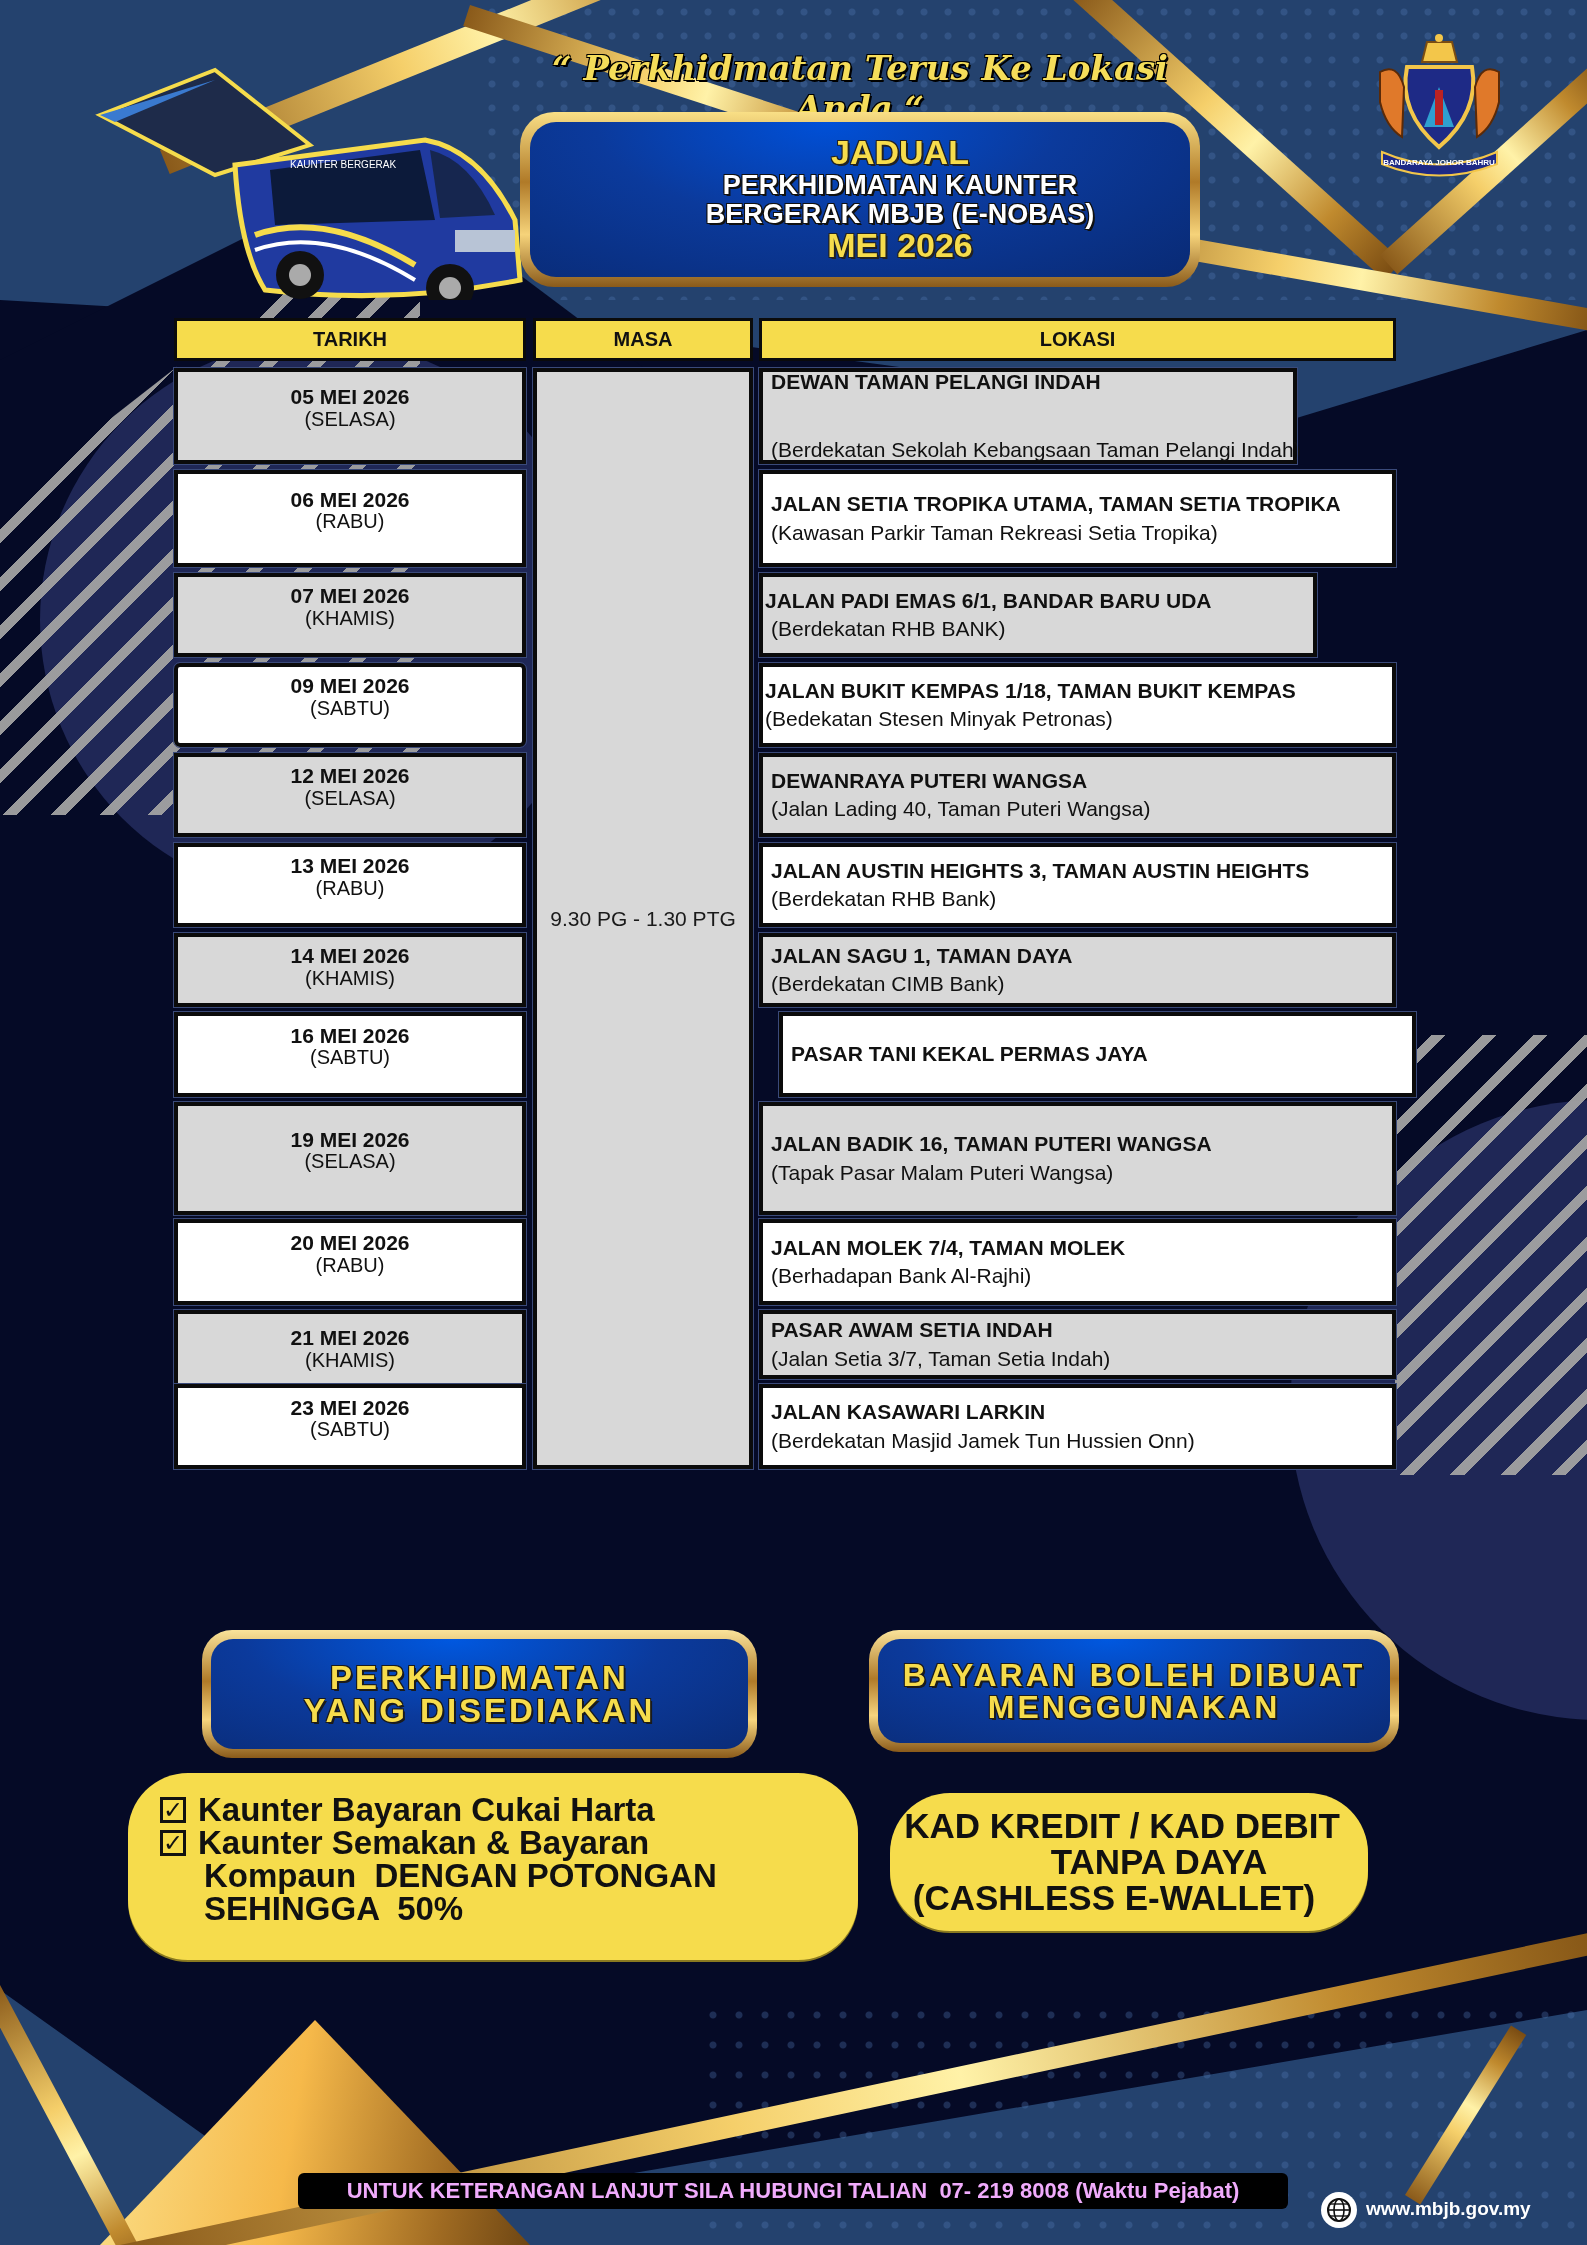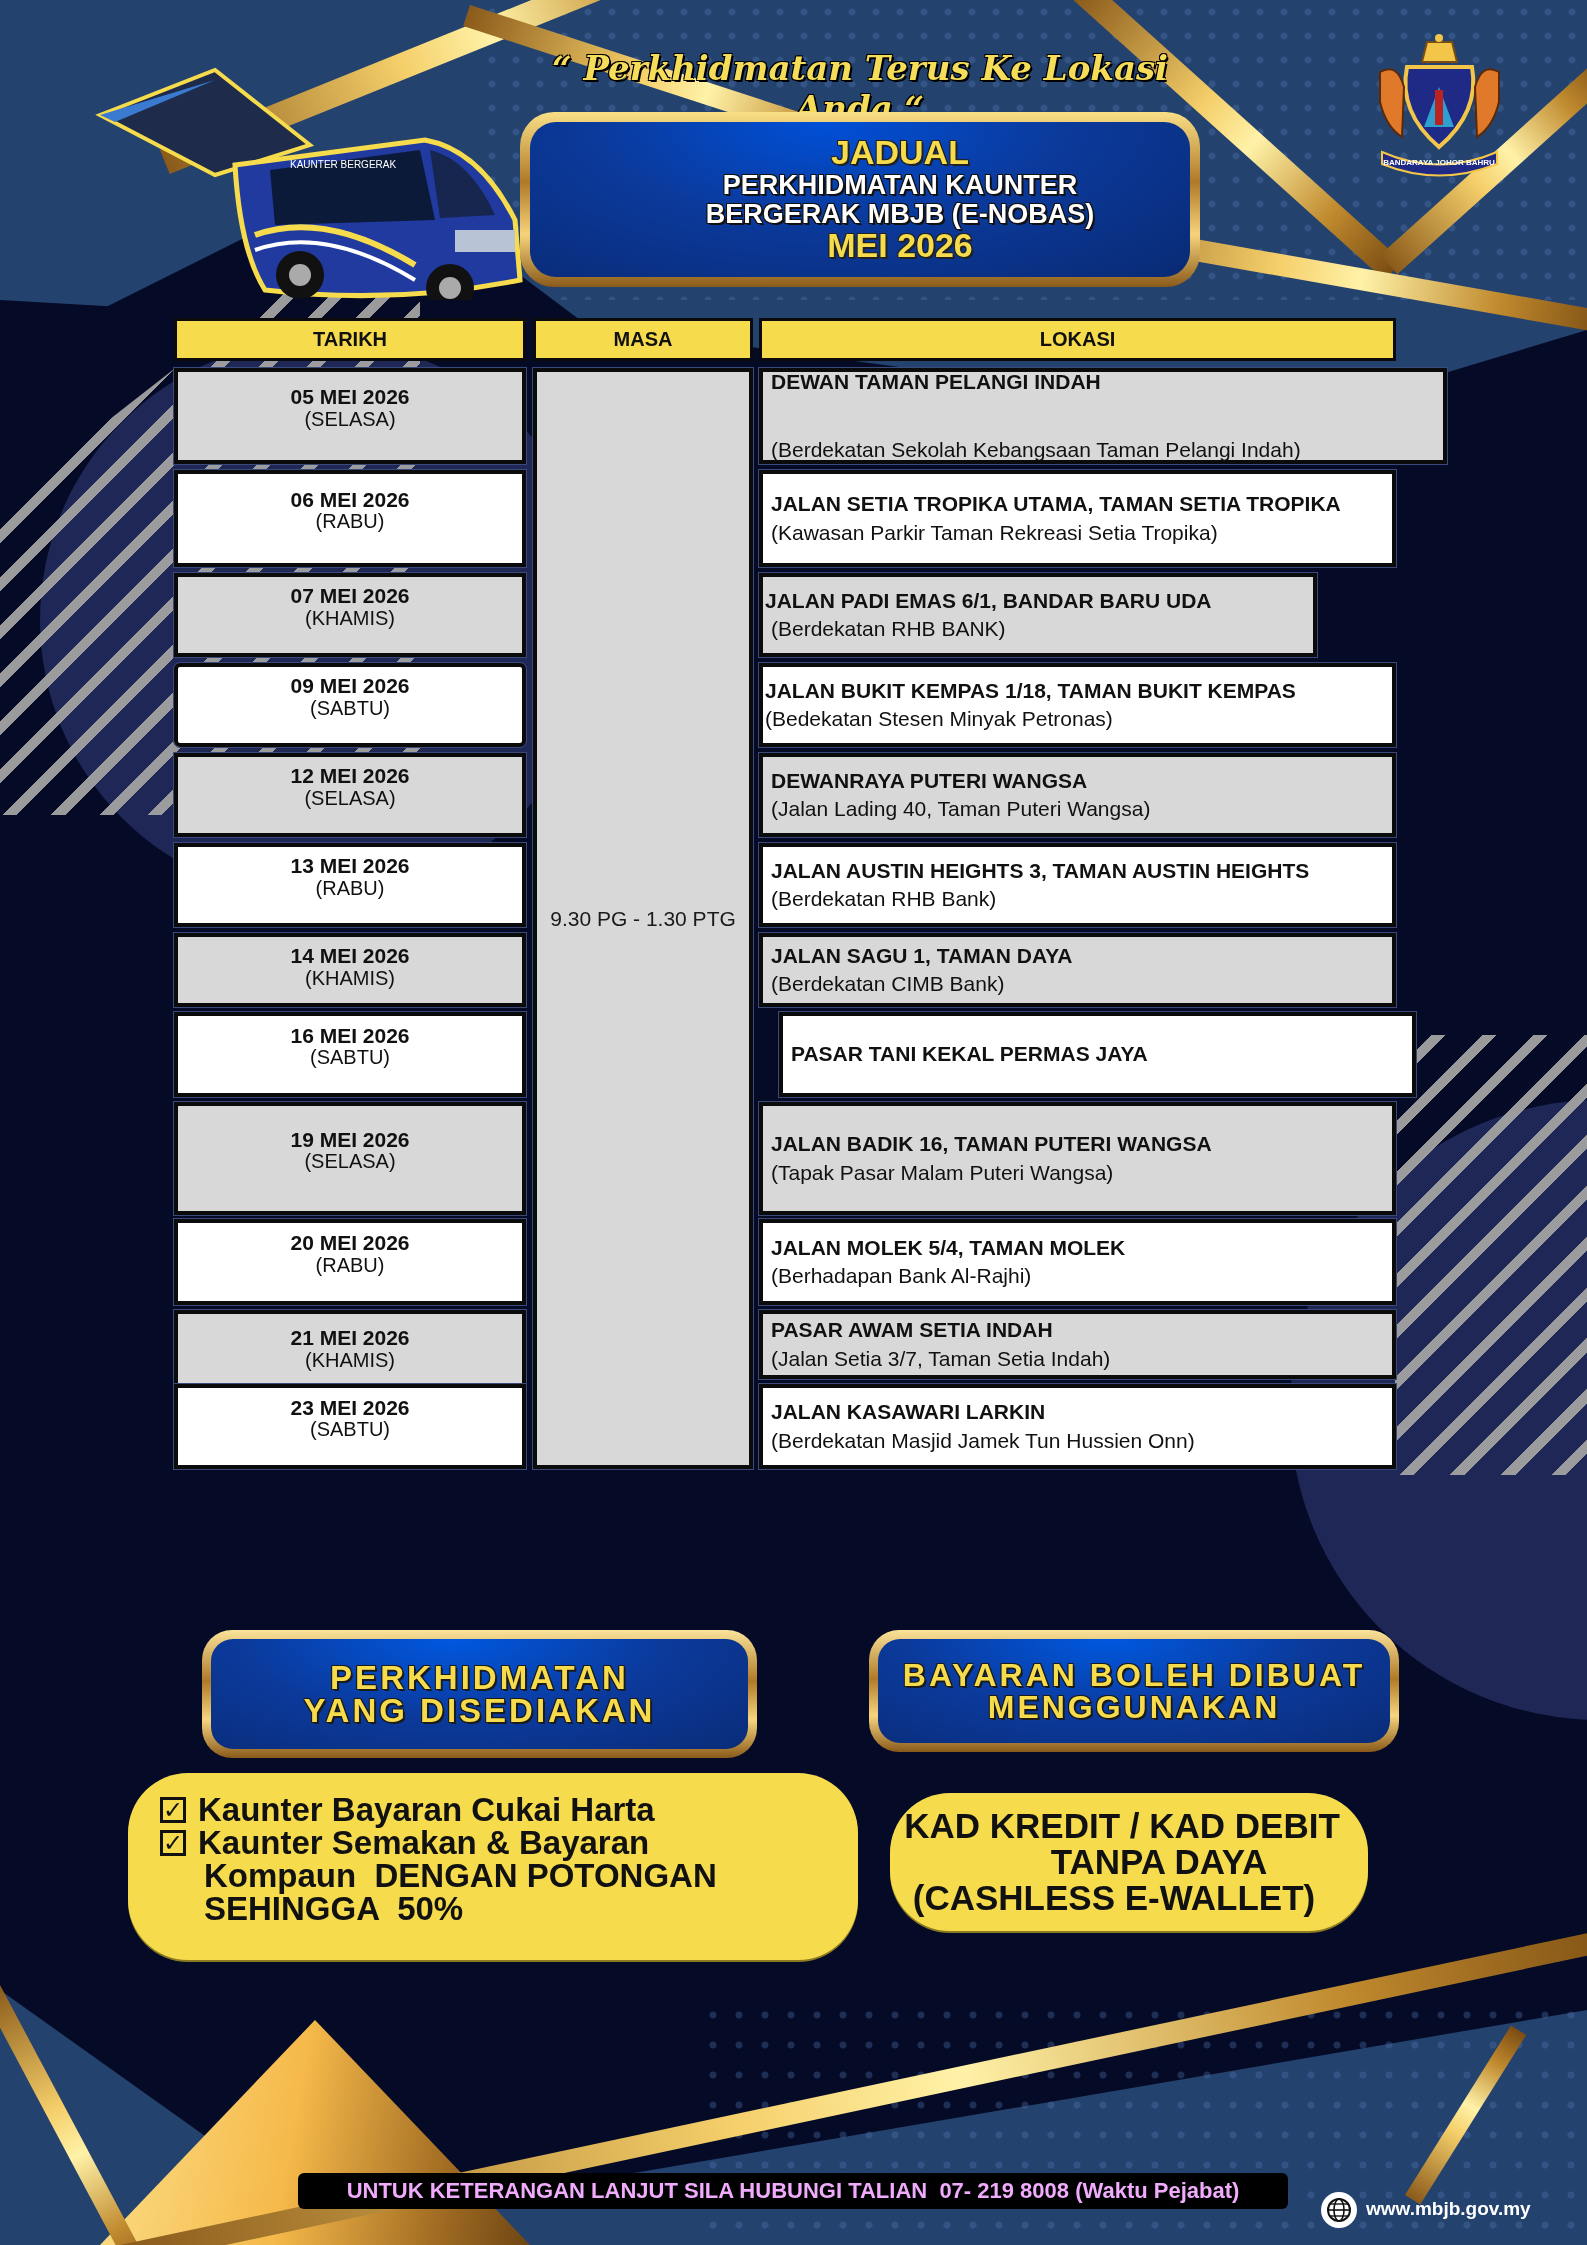--- a/index.html
+++ b/index.html
@@ -223,21 +223,21 @@
 <div class="th" style="left:759px;top:318px;width:637px;height:43px;">LOKASI</div>
 
 <div class="cell grey masa-cell" style="left:533px;top:368px;width:220px;height:1101px;">
   <span class="masa-text">9.30 PG - 1.30 PTG</span>
 </div>
 
 <div class="cell grey date-cell" style="left:174px;top:368px;width:352px;height:96px;">
   <span class="date-main">05 MEI 2026</span>
   <span class="date-day">(SELASA)</span>
 </div>
-<div class="cell grey loc-cell" style="left:759px;top:368px;width:688px;height:96px;gap:40px;">
+<div class="cell grey loc-cell" style="left:759px;top:368px;width:538px;height:96px;gap:40px;">
   <span class="loc-name">DEWAN TAMAN PELANGI INDAH</span>
   <span class="loc-note">(Berdekatan Sekolah Kebangsaan Taman Pelangi Indah)</span>
 </div>
 
 <div class="cell white date-cell" style="left:174px;top:470px;width:352px;height:97px;">
   <span class="date-main">06 MEI 2026</span>
   <span class="date-day">(RABU)</span>
 </div>
 <div class="cell white loc-cell" style="left:759px;top:470px;width:637px;height:97px;">
   <span class="loc-name">JALAN SETIA TROPIKA UTAMA, TAMAN SETIA TROPIKA</span>
@@ -304,21 +304,21 @@
 <div class="cell grey loc-cell" style="left:759px;top:1102px;width:637px;height:113px;">
   <span class="loc-name">JALAN BADIK 16, TAMAN PUTERI WANGSA</span>
   <span class="loc-note">(Tapak Pasar Malam Puteri Wangsa)</span>
 </div>
 
 <div class="cell white date-cell" style="left:174px;top:1219px;width:352px;height:86px;">
   <span class="date-main">20 MEI 2026</span>
   <span class="date-day">(RABU)</span>
 </div>
 <div class="cell white loc-cell" style="left:759px;top:1219px;width:637px;height:86px;">
-  <span class="loc-name">JALAN MOLEK 5/4, TAMAN MOLEK</span>
+  <span class="loc-name">JALAN MOLEK 7/4, TAMAN MOLEK</span>
   <span class="loc-note">(Berhadapan Bank Al-Rajhi)</span>
 </div>
 
 <div class="cell grey date-cell" style="left:174px;top:1310px;width:352px;height:80px;padding-bottom:2px;">
   <span class="date-main">21 MEI 2026</span>
   <span class="date-day">(KHAMIS)</span>
 </div>
 <div class="cell grey loc-cell" style="left:759px;top:1310px;width:637px;height:69px;">
   <span class="loc-name">PASAR AWAM SETIA INDAH</span>
   <span class="loc-note">(Jalan Setia 3/7, Taman Setia Indah)</span>

